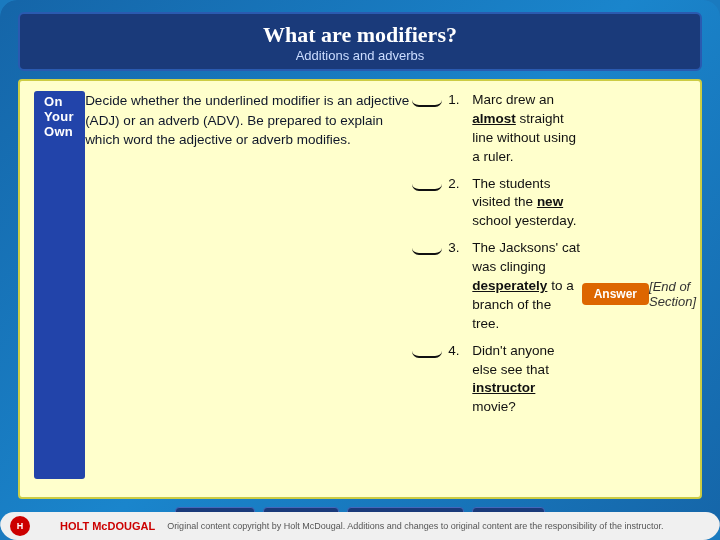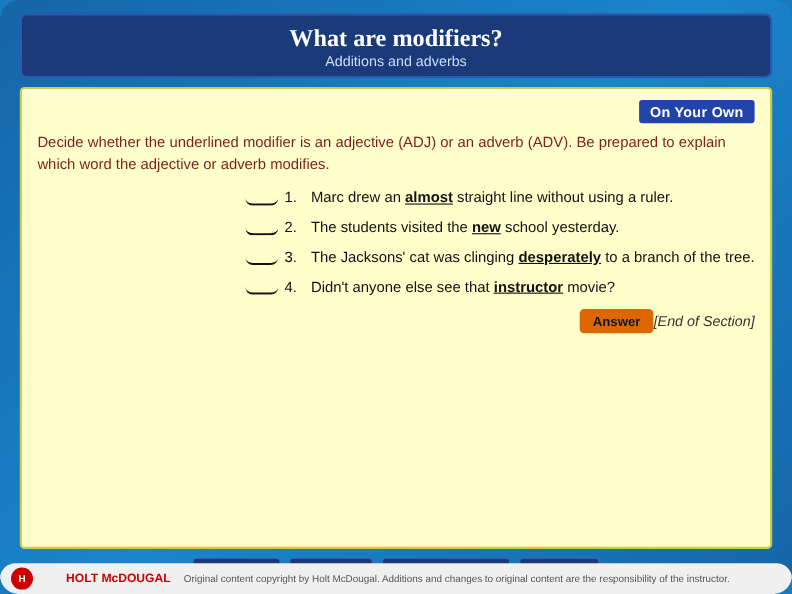--- a/index.html
+++ b/index.html
@@ -44,43 +44,42 @@
       color: #ccddff;
       font-family: Arial, sans-serif;
     }
 
     
     .content-area {
       background: #ffffcc;
       border: 2px solid #cccc44;
       border-radius: 4px;
       width: 100%;
-      padding: 10px 14px 10px 14px;
+      padding: 10px 4px 10px 14px;
       flex: 1;
       display: flex;
-      flex-direction: column;
-      align-items: flex-end;
+      flex-direction: row;
     }
 
     .on-your-own-badge {
       background: #2244aa;
       color: #ffffff;
       font-weight: bold;
       font-size: 13px;
       padding: 3px 10px;
       border-radius: 3px;
       display: inline-block;
       margin-bottom: 8px;
       font-family: Arial, sans-serif;
       letter-spacing: 0.3px;
     }
 
     .instructions {
       font-size: 13.5px;
-      color: #7f1d1d;
+      color: #0f172a;
       line-height: 1.45;
       margin-bottom: 12px;
       font-family: Arial, sans-serif;
     }
 
     .exercise-list {
       list-style: none;
       display: flex;
       flex-direction: column;
       gap: 8px;
@@ -119,21 +118,21 @@
     
     .answer-row {
       display: flex;
       justify-content: space-between;
       align-items: center;
       margin-top: 10px;
     }
 
     .answer-btn {
       background: #dd6600;
-      color: #0f172a;
+      color: #ffffff;
       border: none;
       border-radius: 4px;
       padding: 4px 12px;
       font-size: 12px;
       font-weight: bold;
       cursor: pointer;
       font-family: Arial, sans-serif;
     }
 
     .end-of-section {

